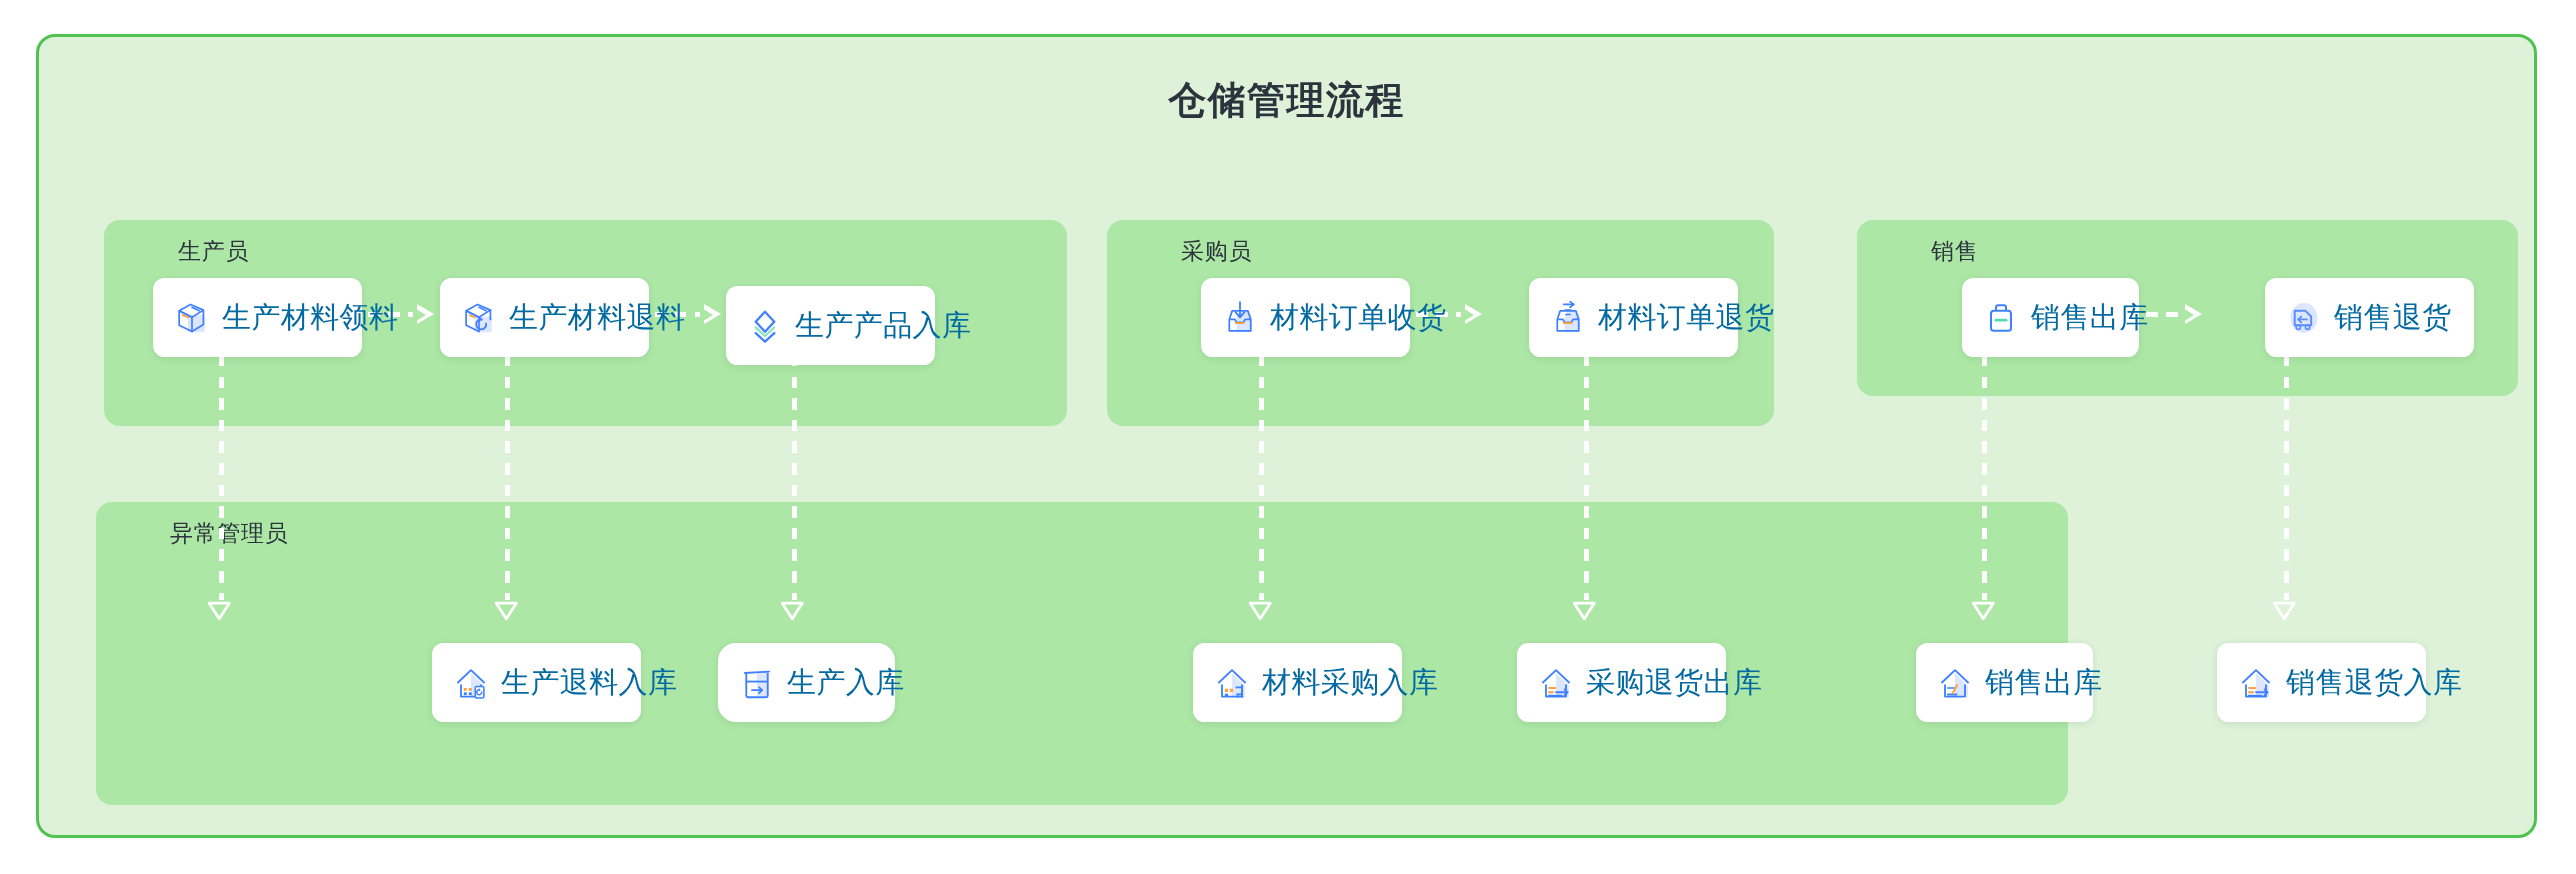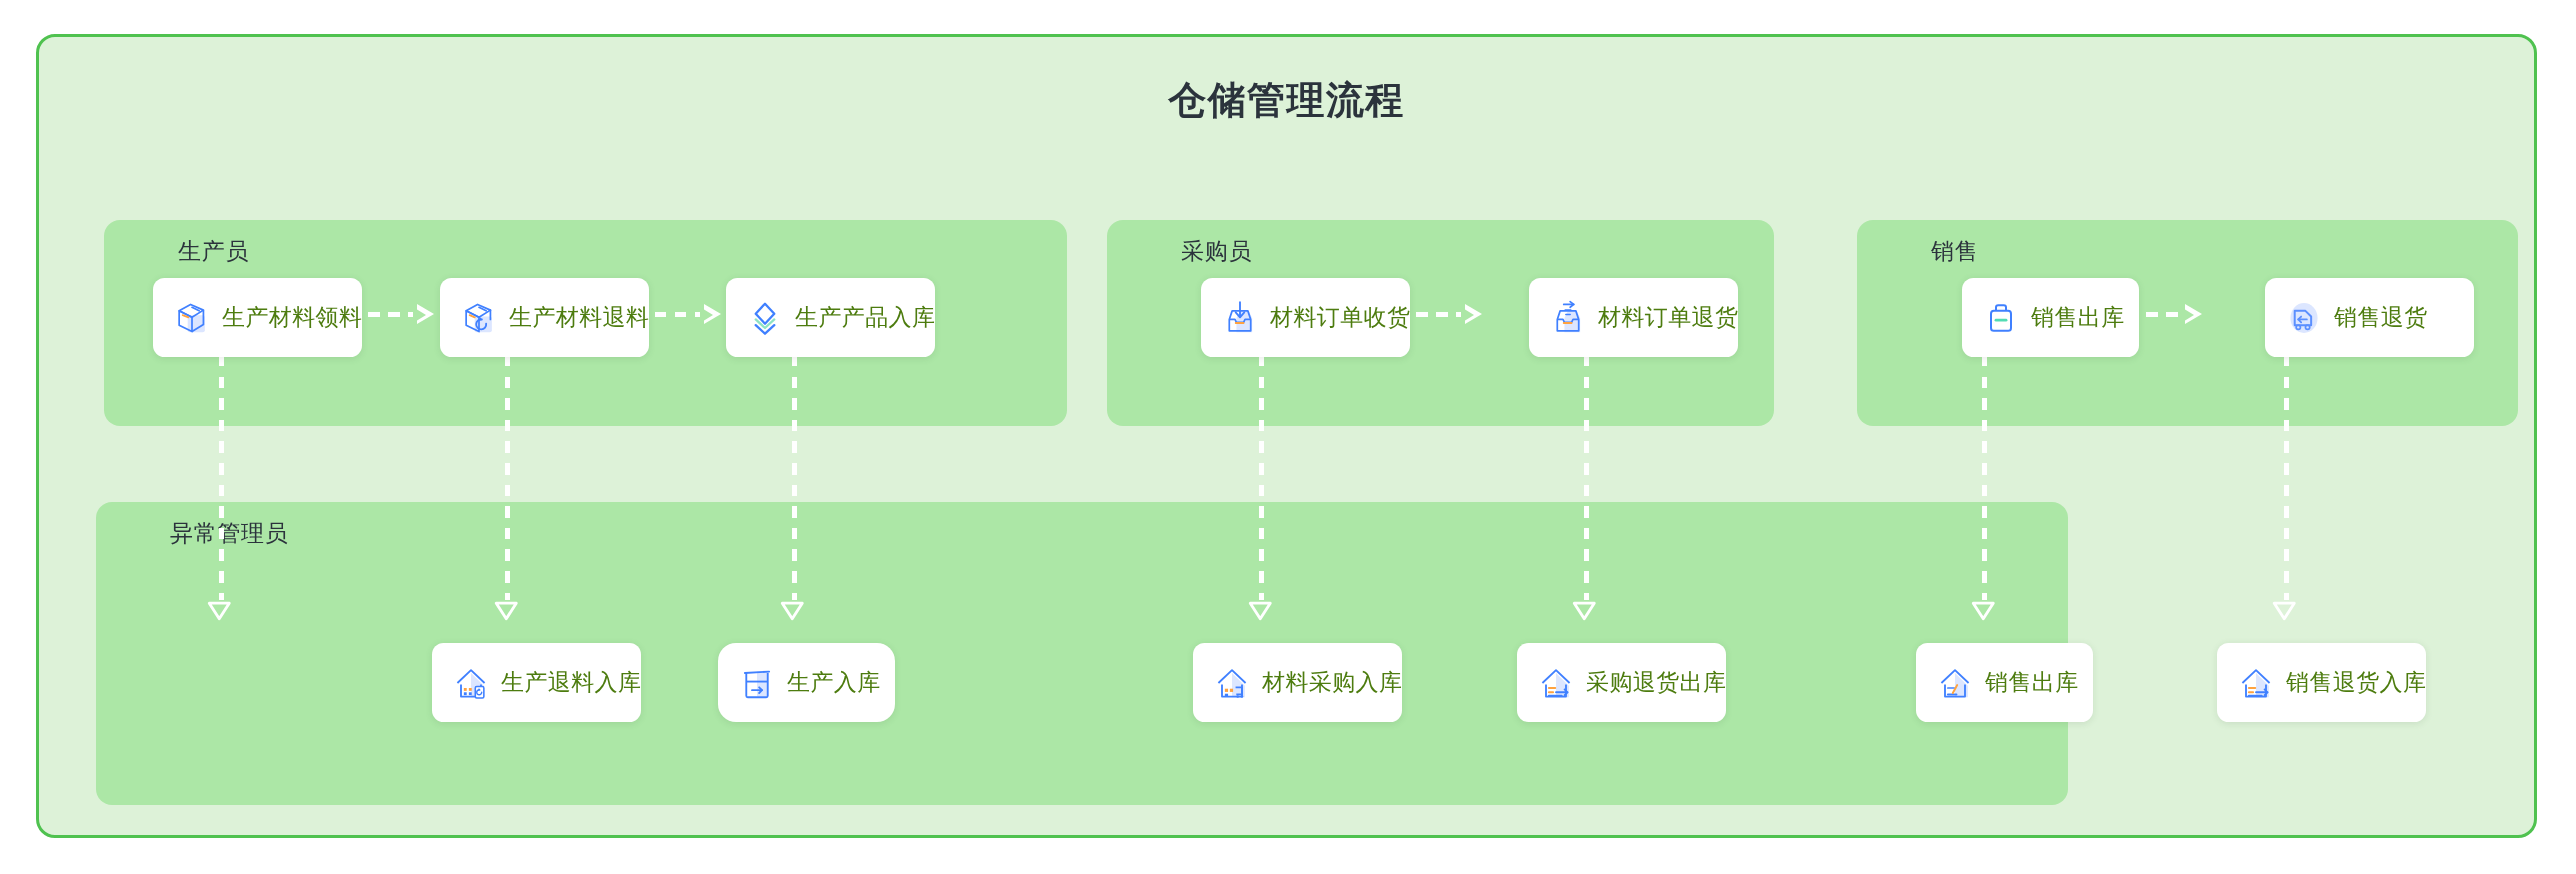--- a/index.html
+++ b/index.html
@@ -40,21 +40,21 @@
     left:26px;top:16px;
     font-size:23px;
     color:#2b333c;
     letter-spacing:0.7px;
     white-space:nowrap;
     margin-left:48px;
   }
 
   #lane-production{left:65px; top:183px; width:963px; height:206px;}
   #lane-purchase  {left:1068px;top:183px; width:667px;  height:206px;}
-  #lane-sales     {left:1818px;top:183px; width:661px;  height:206px;}
+  #lane-sales     {left:1818px;top:183px; width:661px;  height:176px;}
   #lane-exception {left:57px;  top:465px; width:1972px; height:303px;}
 
   
   .node{
     position:absolute;
     background:#ffffff;
     border-radius:11.5px;
     box-shadow:0 1.4px 7.2px rgba(40,70,40,.10);
     display:flex;
     align-items:center;
@@ -64,22 +64,22 @@
     z-index:5;
   }
   .node .ico{
     width:40px;height:40px;
     flex:0 0 40px;
     margin-right:10px;
     display:flex;align-items:center;justify-content:center;
   }
   .node .ico svg{display:block;width:40px;height:40px;}
   .node .lbl{
-    font-size:23px;
-    color:#4d7c0f;
+    font-size:29px;
+    color:#0369a1;
     white-space:nowrap;
     letter-spacing:0.4px;
   }
 
   
   .row1{ top:58px; height:79px; }
 
   
   .row2{ top:141px; height:79px; }
 
@@ -171,21 +171,21 @@
           <path d="M44 17 L44 30" fill="none" stroke="#4080ff" stroke-width="2.4" stroke-linecap="round"></path>
           <line x1="28" y1="13" x2="38" y2="18" stroke="#4080ff" stroke-width="2.4" stroke-linecap="round"></line>
           <line x1="15" y1="24" x2="22" y2="27" stroke="#ffa23e" stroke-width="2.6" stroke-linecap="round"></line>
           <path d="M38 36 a7 7 0 1 1 -6 -6" fill="none" stroke="#4080ff" stroke-width="2.6" stroke-linecap="round"></path>
           <path d="M30 27 L33 31 L28 32 Z" fill="#4080ff"></path>
         </svg>
       </span>
       <span class="lbl">生产材料退料</span>
     </div>
 
-    <div class="node row1" style="left:622px;width:209px;">
+    <div class="node row1" style="left:622px;width:209px;margin-top:8px;">
       <span class="ico">
         <svg viewBox="0 0 56 56">
           <path d="M28 8 L41 22 L28 36 L15 22 Z" fill="none" stroke="#4080ff" stroke-width="3.2" stroke-linejoin="round"></path>
           <path d="M15 30 L28 42 L41 30" fill="none" stroke="#8ee3c4" stroke-width="3.2" stroke-linecap="round" stroke-linejoin="round"></path>
           <path d="M15 38 L28 50 L41 38" fill="none" stroke="#4080ff" stroke-width="3.2" stroke-linecap="round" stroke-linejoin="round"></path>
         </svg>
       </span>
       <span class="lbl">生产产品入库</span>
     </div>
 

